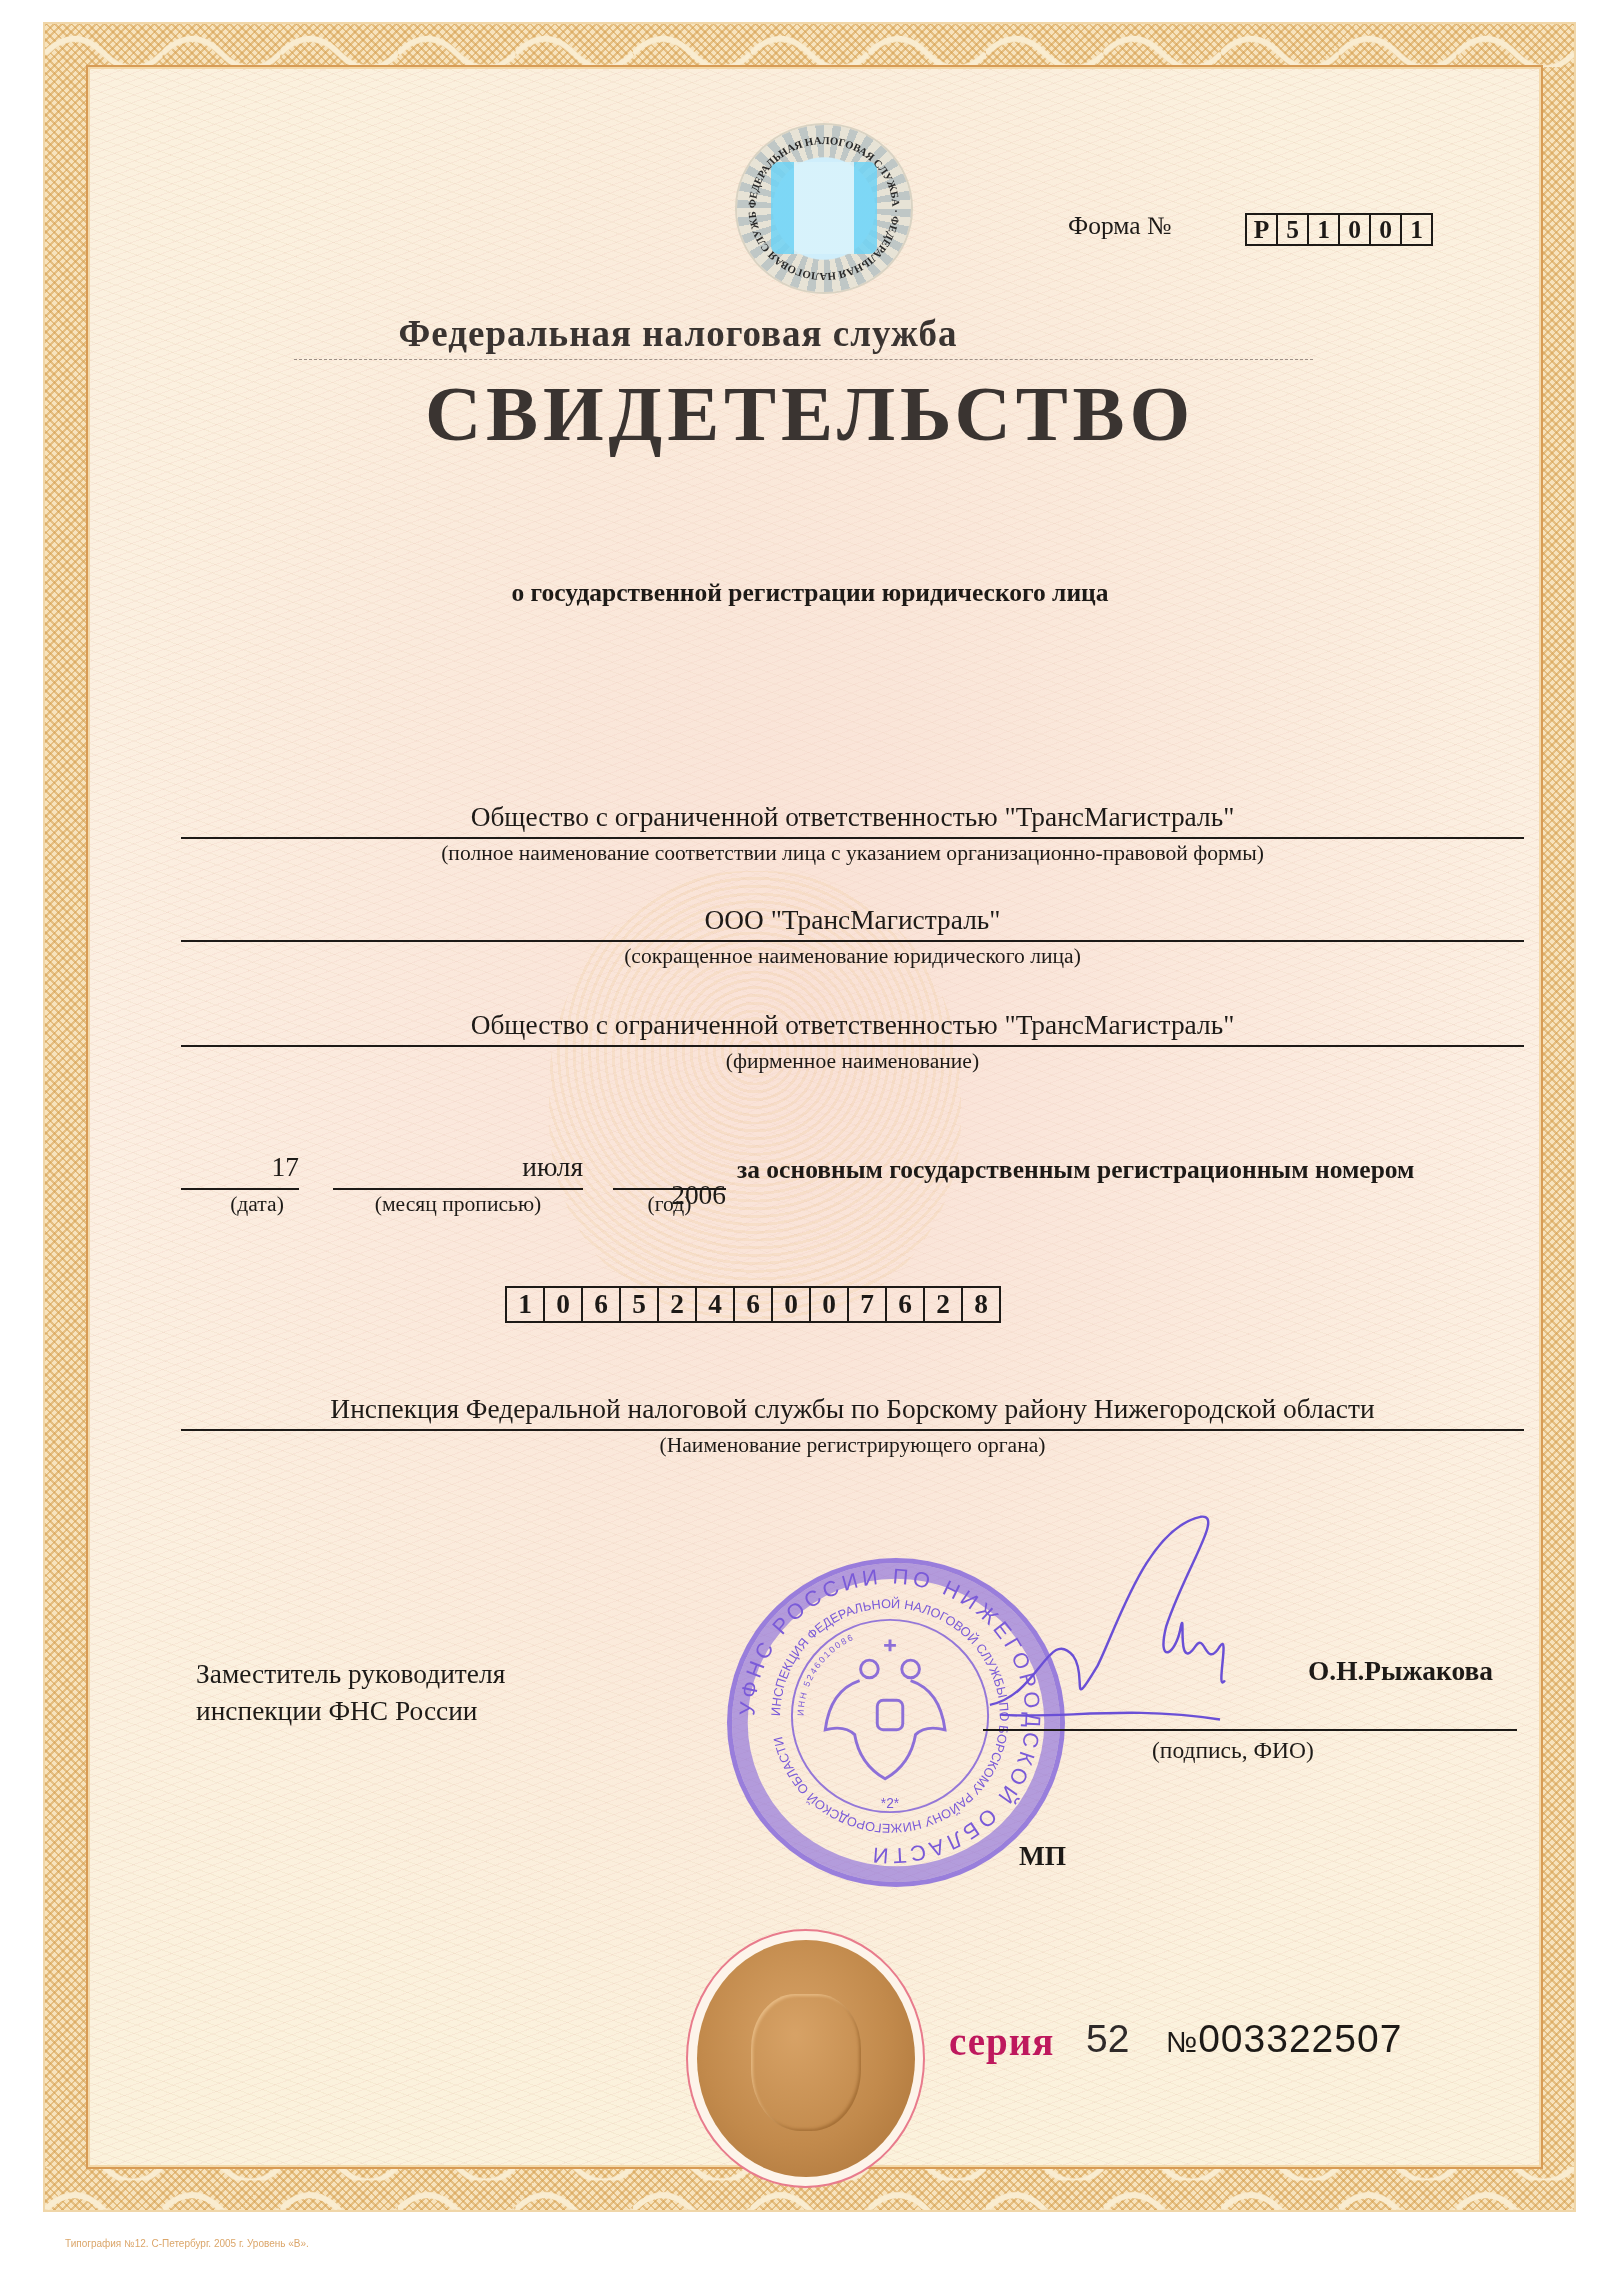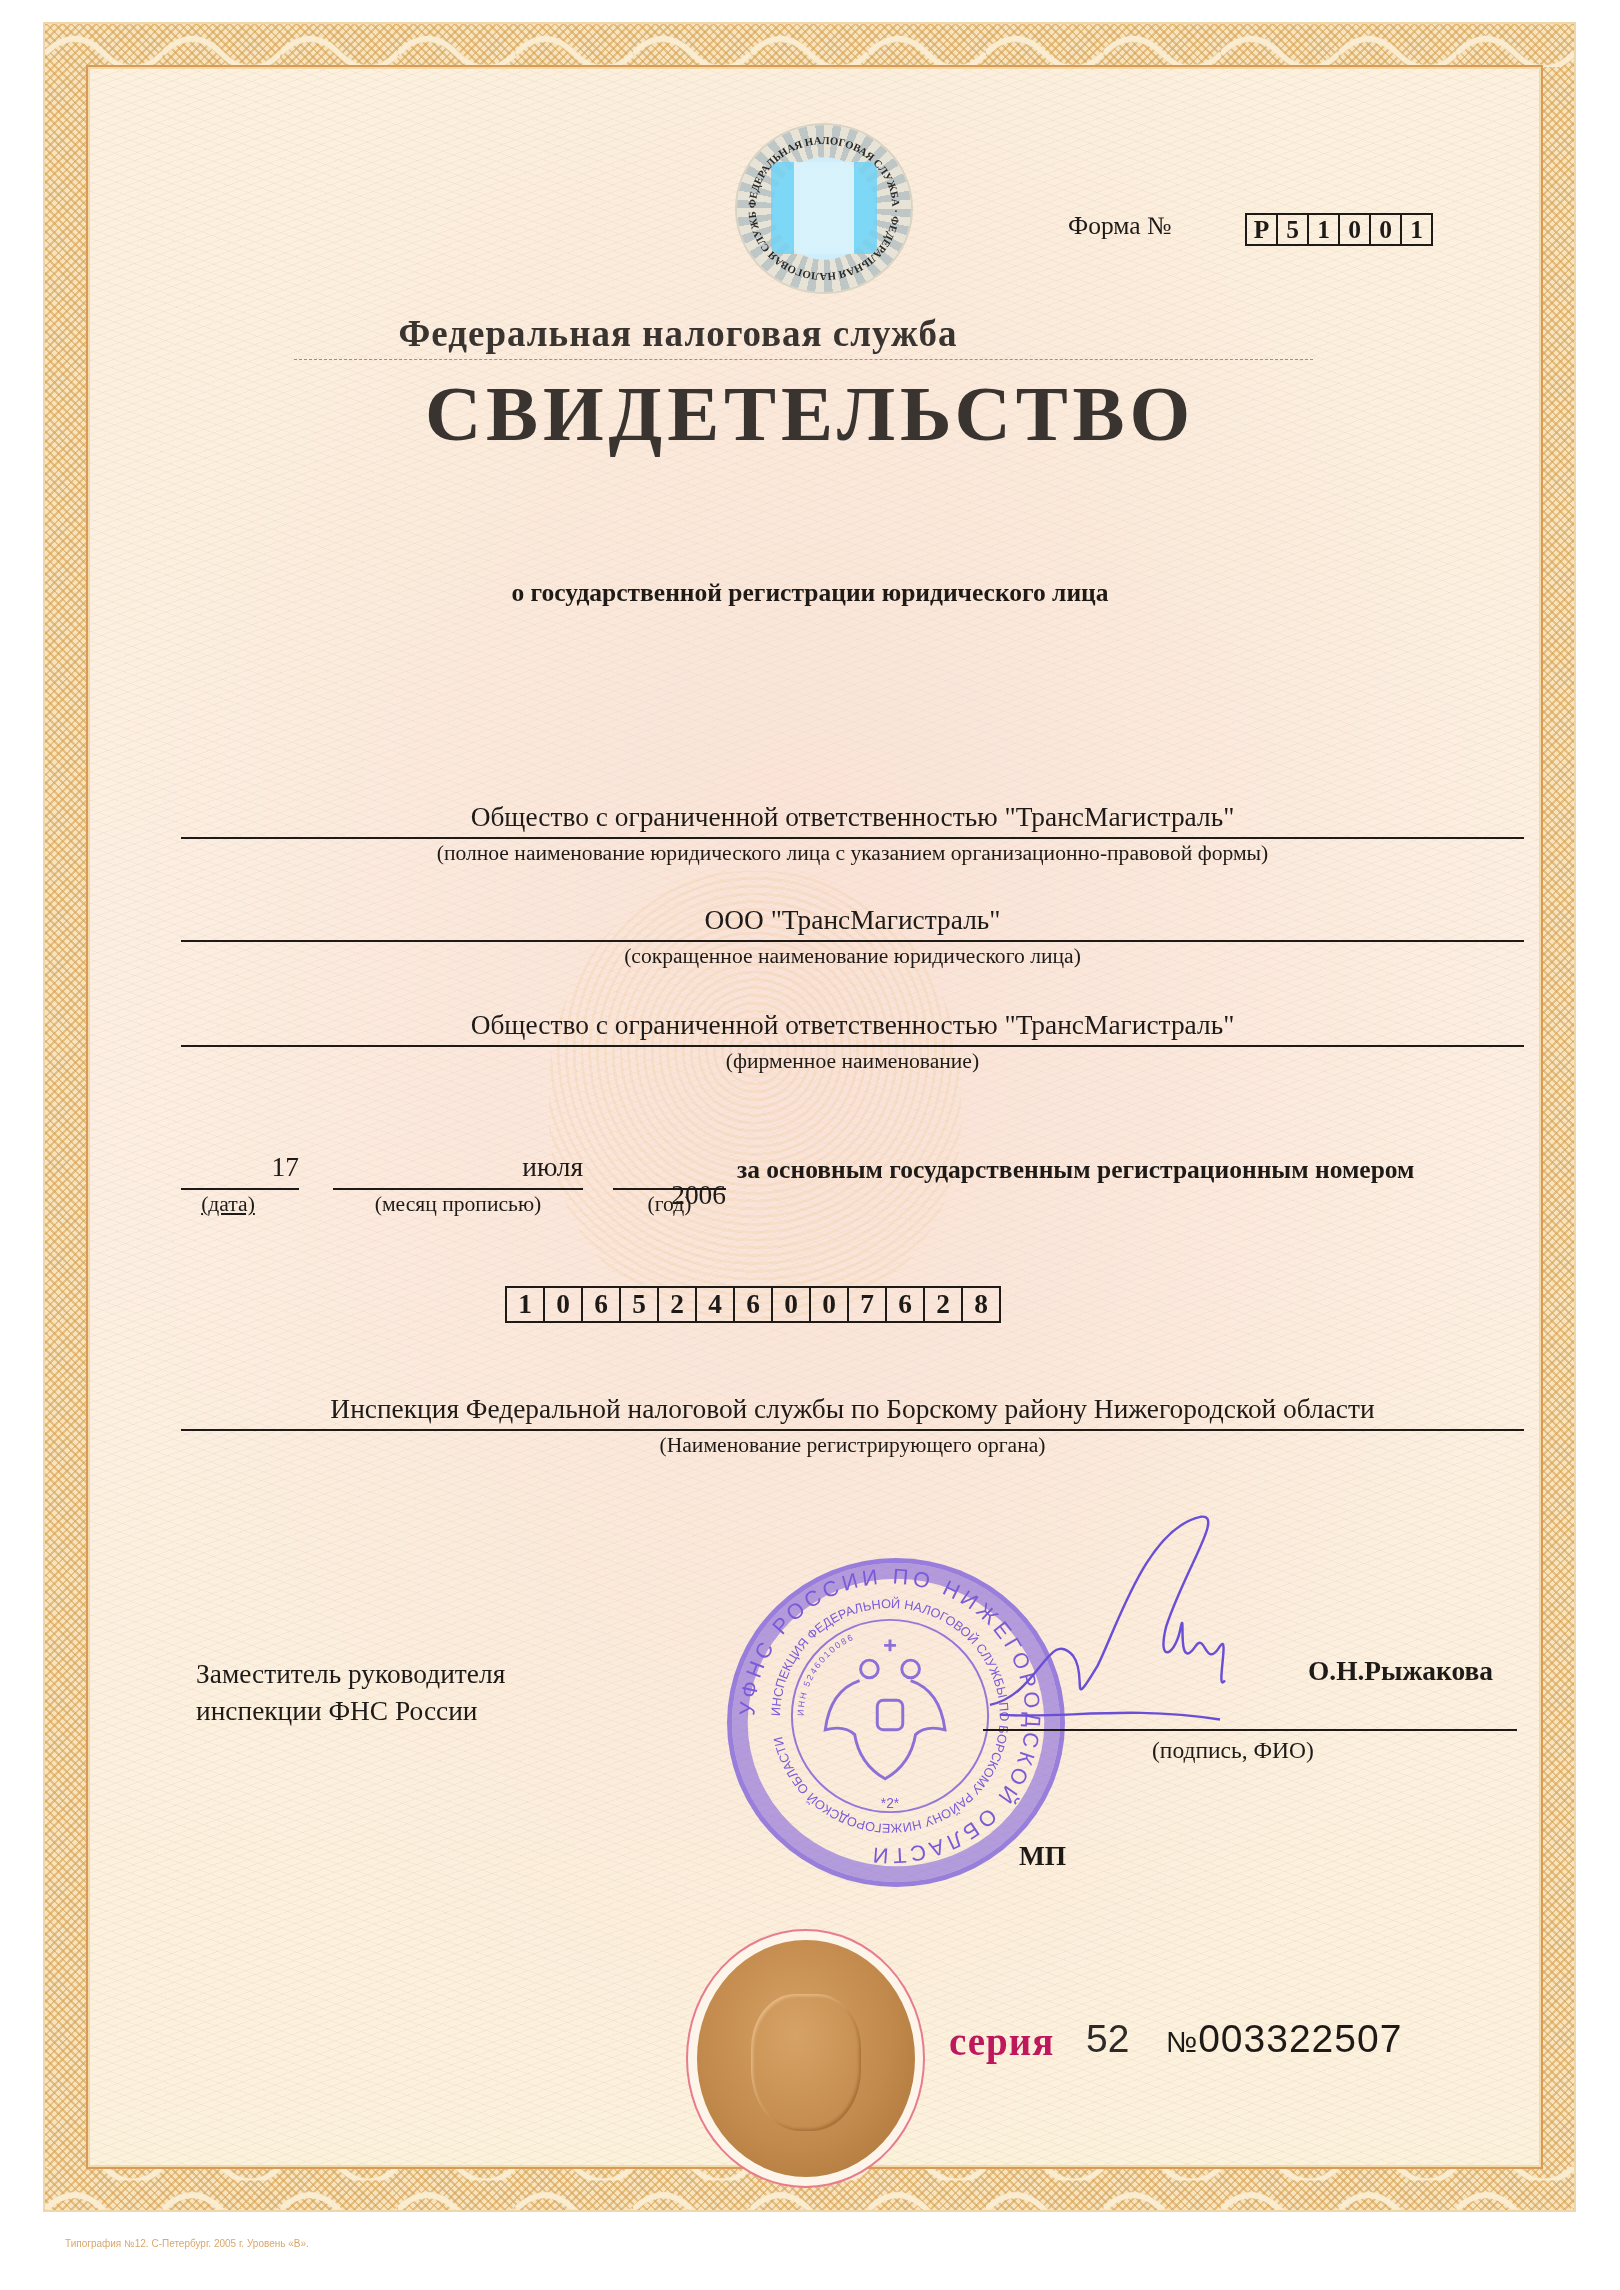--- a/index.html
+++ b/index.html
@@ -165,33 +165,33 @@
 <div class="abs agency-rule"></div>
 <div class="abs title">СВИДЕТЕЛЬСТВО</div>
 
 <div class="abs subtitle">о государственной регистрации юридического лица</div>
 
 <div class="abs intro">
 </div>
 
 <div class="abs field-value" style="top:802px;">Общество с ограниченной ответственностью "ТрансМагистраль"</div>
 <div class="abs field-line" style="top:837px;"></div>
-<div class="abs field-caption" style="top:841px;">(полное наименование юридического лица с указанием организационно-правовой формы)</div>
+<div class="abs field-caption" style="top:841px;">(полное наименование соответствии лица с указанием организационно-правовой формы)</div>
 
 <div class="abs field-value" style="top:905px;">ООО "ТрансМагистраль"</div>
 <div class="abs field-line" style="top:940px;"></div>
 <div class="abs field-caption" style="top:944px;">(сокращенное наименование юридического лица)</div>
 
 <div class="abs field-value" style="top:1010px;">Общество с ограниченной ответственностью "ТрансМагистраль"</div>
 <div class="abs field-line" style="top:1045px;"></div>
 <div class="abs field-caption" style="top:1049px;">(фирменное наименование)</div>
 
 <div class="abs date-val" style="left:181px; width:118px; top:1152px;">17</div>
 <div class="abs date-line" style="left:181px; width:118px; top:1188px;"></div>
-<div class="abs date-cap" style="left:169px; width:118px; top:1192px;text-decoration:underline;">(дата)</div>
+<div class="abs date-cap" style="left:198px; width:118px; top:1192px;">(дата)</div>
 
 <div class="abs date-val" style="left:333px; width:250px; top:1152px;">июля</div>
 <div class="abs date-line" style="left:333px; width:250px; top:1188px;"></div>
 <div class="abs date-cap" style="left:333px; width:250px; top:1192px;">(месяц прописью)</div>
 
 <div class="abs date-val" style="left:613px; width:113px; top:1152px;margin-top:28px;">2006</div>
 <div class="abs date-line" style="left:613px; width:113px; top:1188px;"></div>
 <div class="abs date-cap" style="left:613px; width:113px; top:1192px;">(год)</div>
 
 <div class="abs reg-text">за основным государственным регистрационным номером</div>

